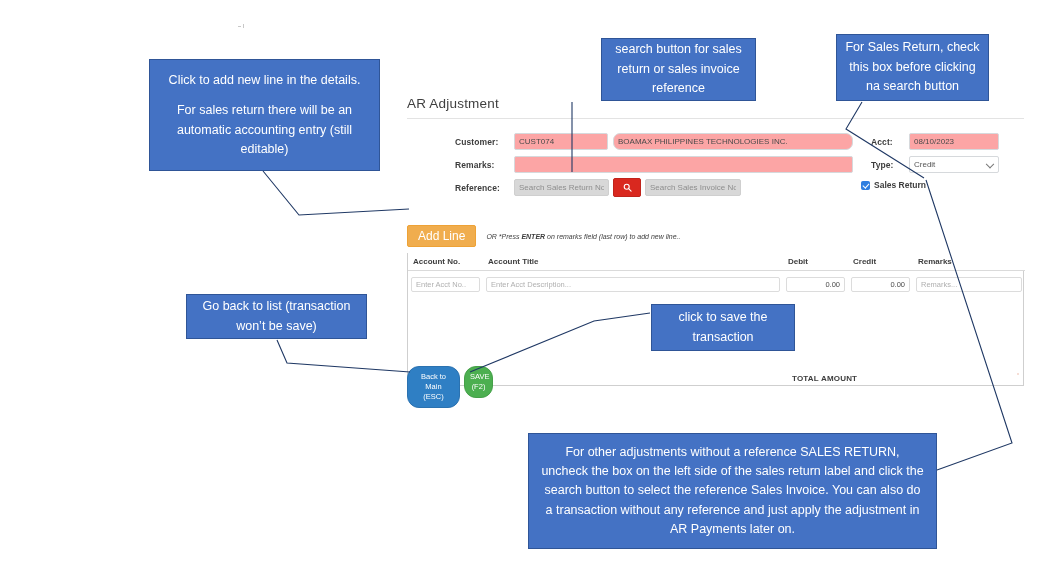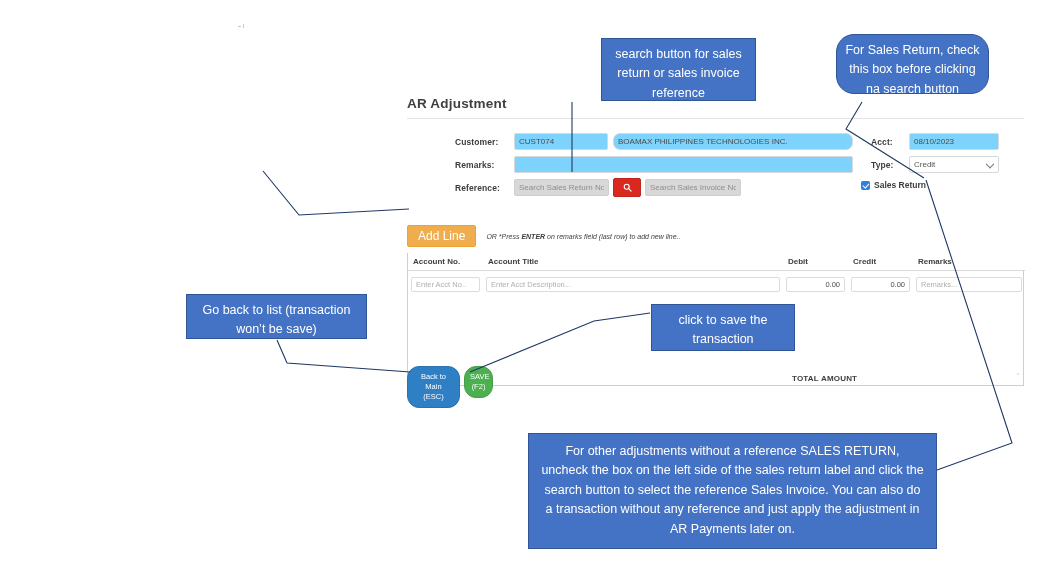--- a/index.html
+++ b/index.html
@@ -33,41 +33,41 @@
     border: 1px solid #2f5597;
     color: #ffffff;
     font-family: "Liberation Sans", sans-serif;
     font-size: 12.5px;
     line-height: 1.55;
     text-align: center;
     box-sizing: border-box;
     padding: 6px 8px;
     z-index: 6;
     display: flex;
-    align-items: flex-start;
+    align-items: center;
     justify-content: center;
   }
   .callout p { margin: 0; }
   .callout .gap { display: block; height: 11px; }
 
   
   #app {
     position: absolute;
     left: 407px;
     top: 96px;
     width: 617px;
     z-index: 1;
     color: #3b3b3b;
   }
   .page-title {
     font-size: 13.5px;
     color: #3f3f3f;
     letter-spacing: .2px;
     padding-bottom: 7px;
-    font-weight: 700;
+    font-weight: 400;
   }
   .title-rule {
     border-bottom: 1px solid #e3e3e3;
     height: 0;
     margin-bottom: 14px;
   }
 
   .form-grid {
     display: flex;
     gap: 0;
@@ -90,21 +90,21 @@
     letter-spacing: .1px;
     margin-left: 48px;
   }
   .flabel.right-lbl { width: 38px; flex: 0 0 38px; }
 
   .inp {
     box-sizing: border-box;
     height: 17px;
     border: 1px solid #d6d9dc;
     border-radius: 2px;
-    background: #7dd3fc;
+    background: #fca5a5;
     font-family: "Liberation Sans", sans-serif;
     font-size: 8px;
     color: #4a4a4a;
     padding: 0 4px;
     line-height: 15px;
     outline: none;
     display: block;
   }
   .inp::placeholder { color: #a9a9a9; }
   .inp.readonly-gray {
@@ -444,26 +444,33 @@
 
     <polyline points="862,102 846,129 924,178" fill="none" stroke="#1f3864" stroke-width="1.1"></polyline>
 
     <polyline points="277,340 287,363 410,372" fill="none" stroke="#1f3864" stroke-width="1.1"></polyline>
 
     <polyline points="650,313 594,321 470,372" fill="none" stroke="#1f3864" stroke-width="1.1"></polyline>
 
     <polyline points="937,470 1012,443 926,180" fill="none" stroke="#1f3864" stroke-width="1.1"></polyline>
   </svg>
 
+  <div class="callout" style="left:149px;top:59px;width:231px;height:112px;">
+    <div>
+      <p>Click to add new line in the details.</p>
+      <span class="gap"></span>
+      <p>For sales return there will be an automatic accounting entry (still editable)</p>
+    </div>
+  </div>
 
   <div class="callout" style="left:601px;top:38px;width:155px;height:63px;">
     <p>search button for sales return or sales invoice reference</p>
   </div>
 
-  <div class="callout" style="left:836px;top:34px;width:153px;height:60px;border-radius:18px;">
+  <div class="callout" style="left:836px;top:34px;width:153px;height:67px;">
     <p>For Sales Return, check this box before clicking na search button</p>
   </div>
 
   <div class="callout" style="left:186px;top:294px;width:181px;height:45px;">
     <p>Go back to list (transaction won’t be save)</p>
   </div>
 
   <div class="callout" style="left:651px;top:304px;width:144px;height:47px;">
     <p>click to save the transaction</p>
   </div>

